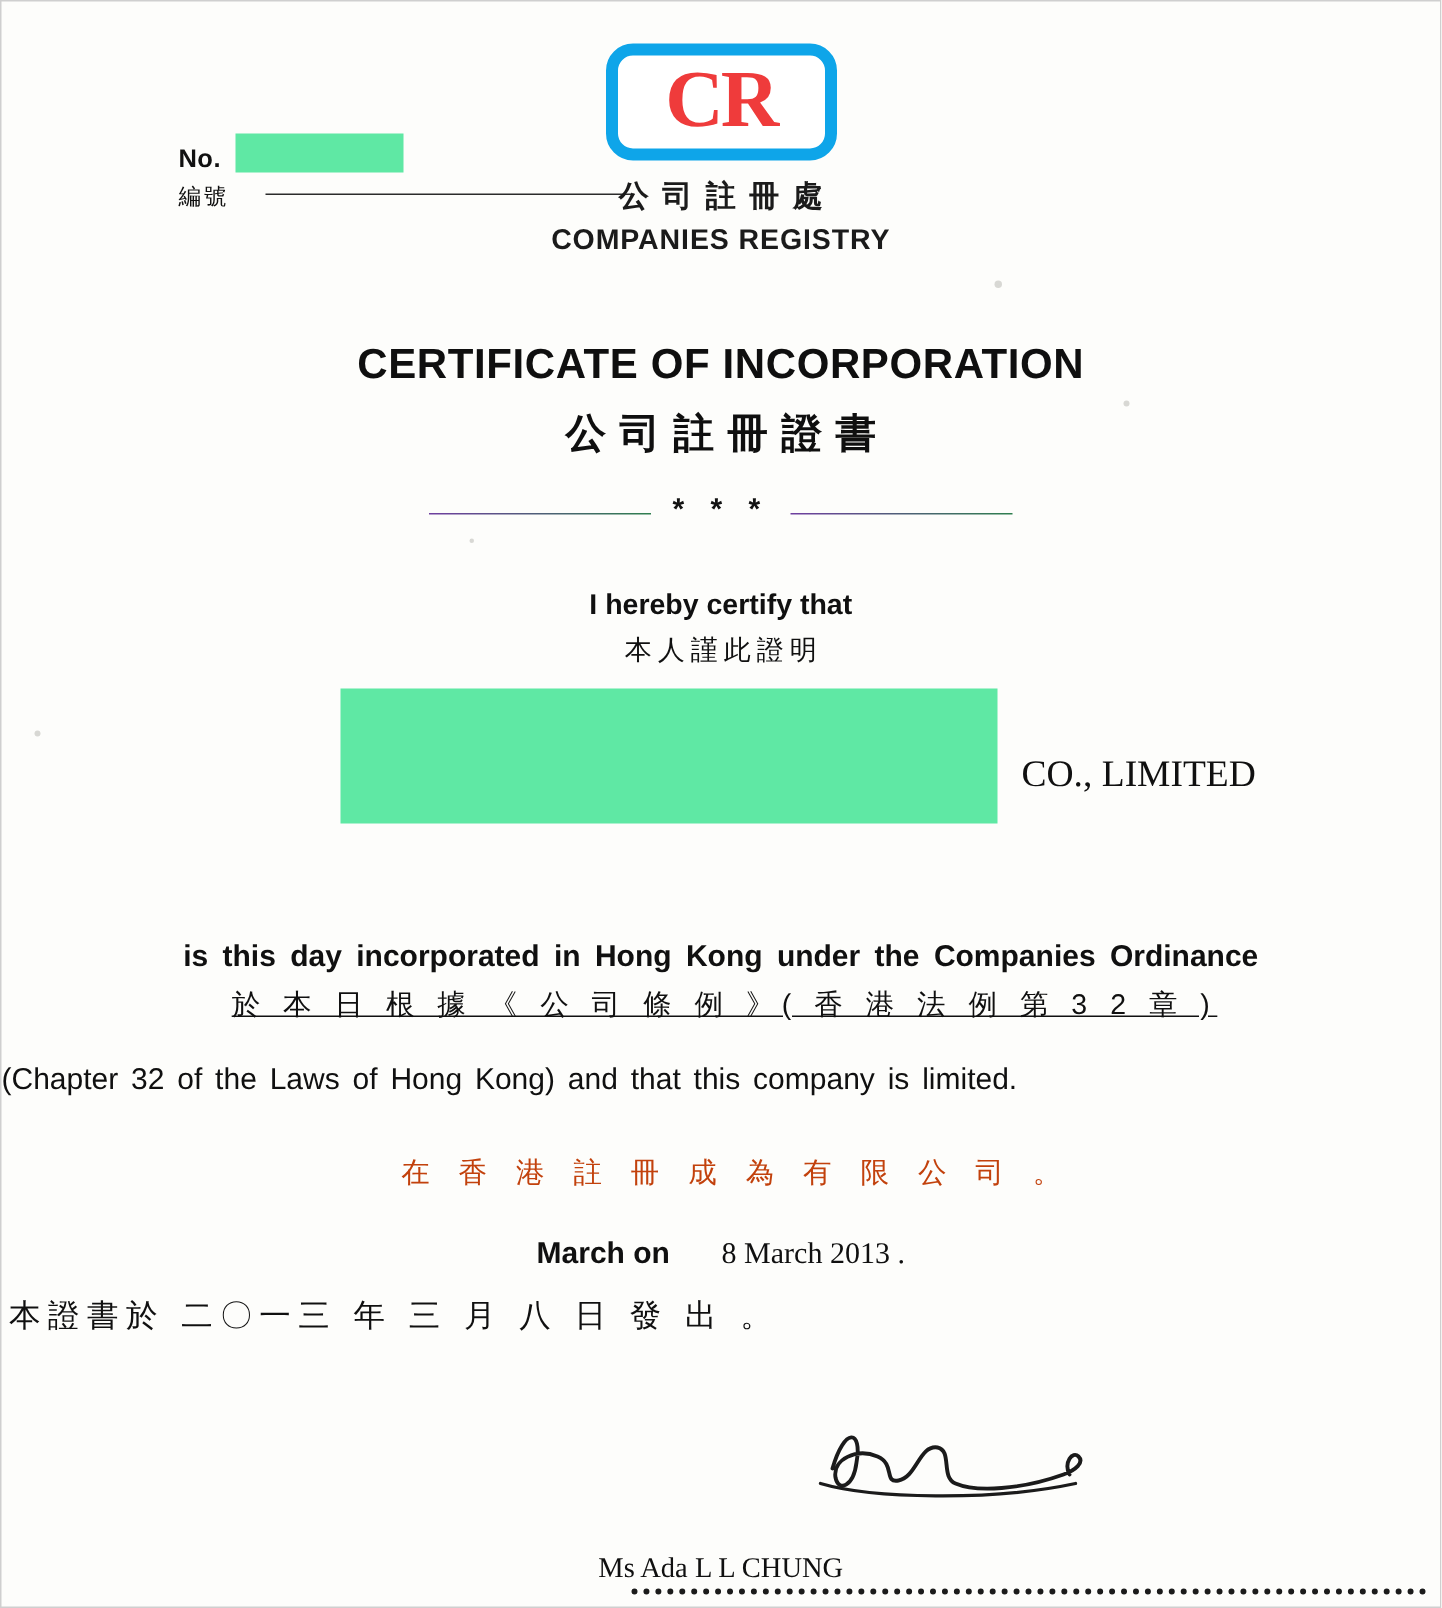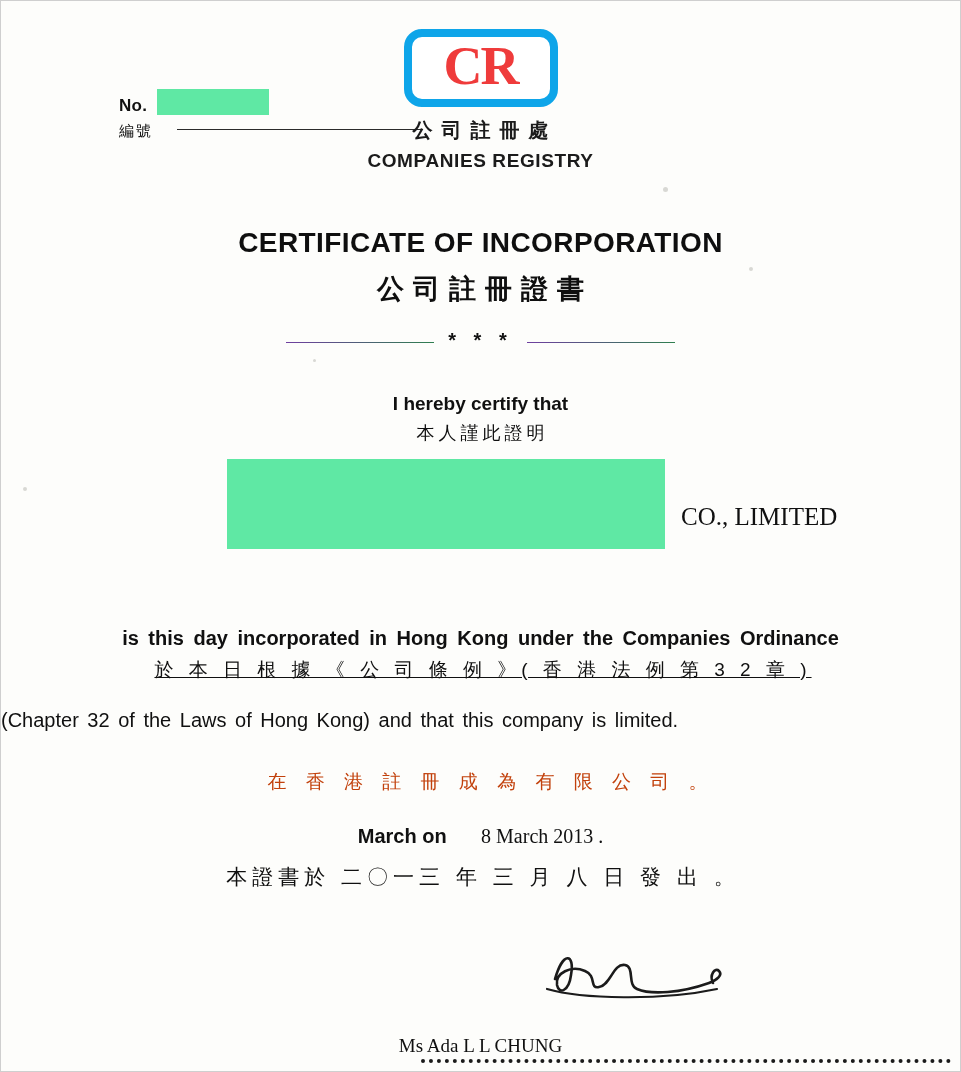--- a/index.html
+++ b/index.html
@@ -253,21 +253,20 @@
   .issued-date {
     font-family: "Liberation Serif", serif;
     font-size: 20px;
     color: #101010;
     margin-left: 30px;
   }
   .issued-zh {
     position: absolute;
     left: 0; right: 0;
     top: 862px;
-    text-align: center;
     font-size: 21px;
     letter-spacing: 5px;
     text-indent: 5px;
     color: #101010;
   }
 
   
   .signature {
     position: absolute;
     left: 540px;

